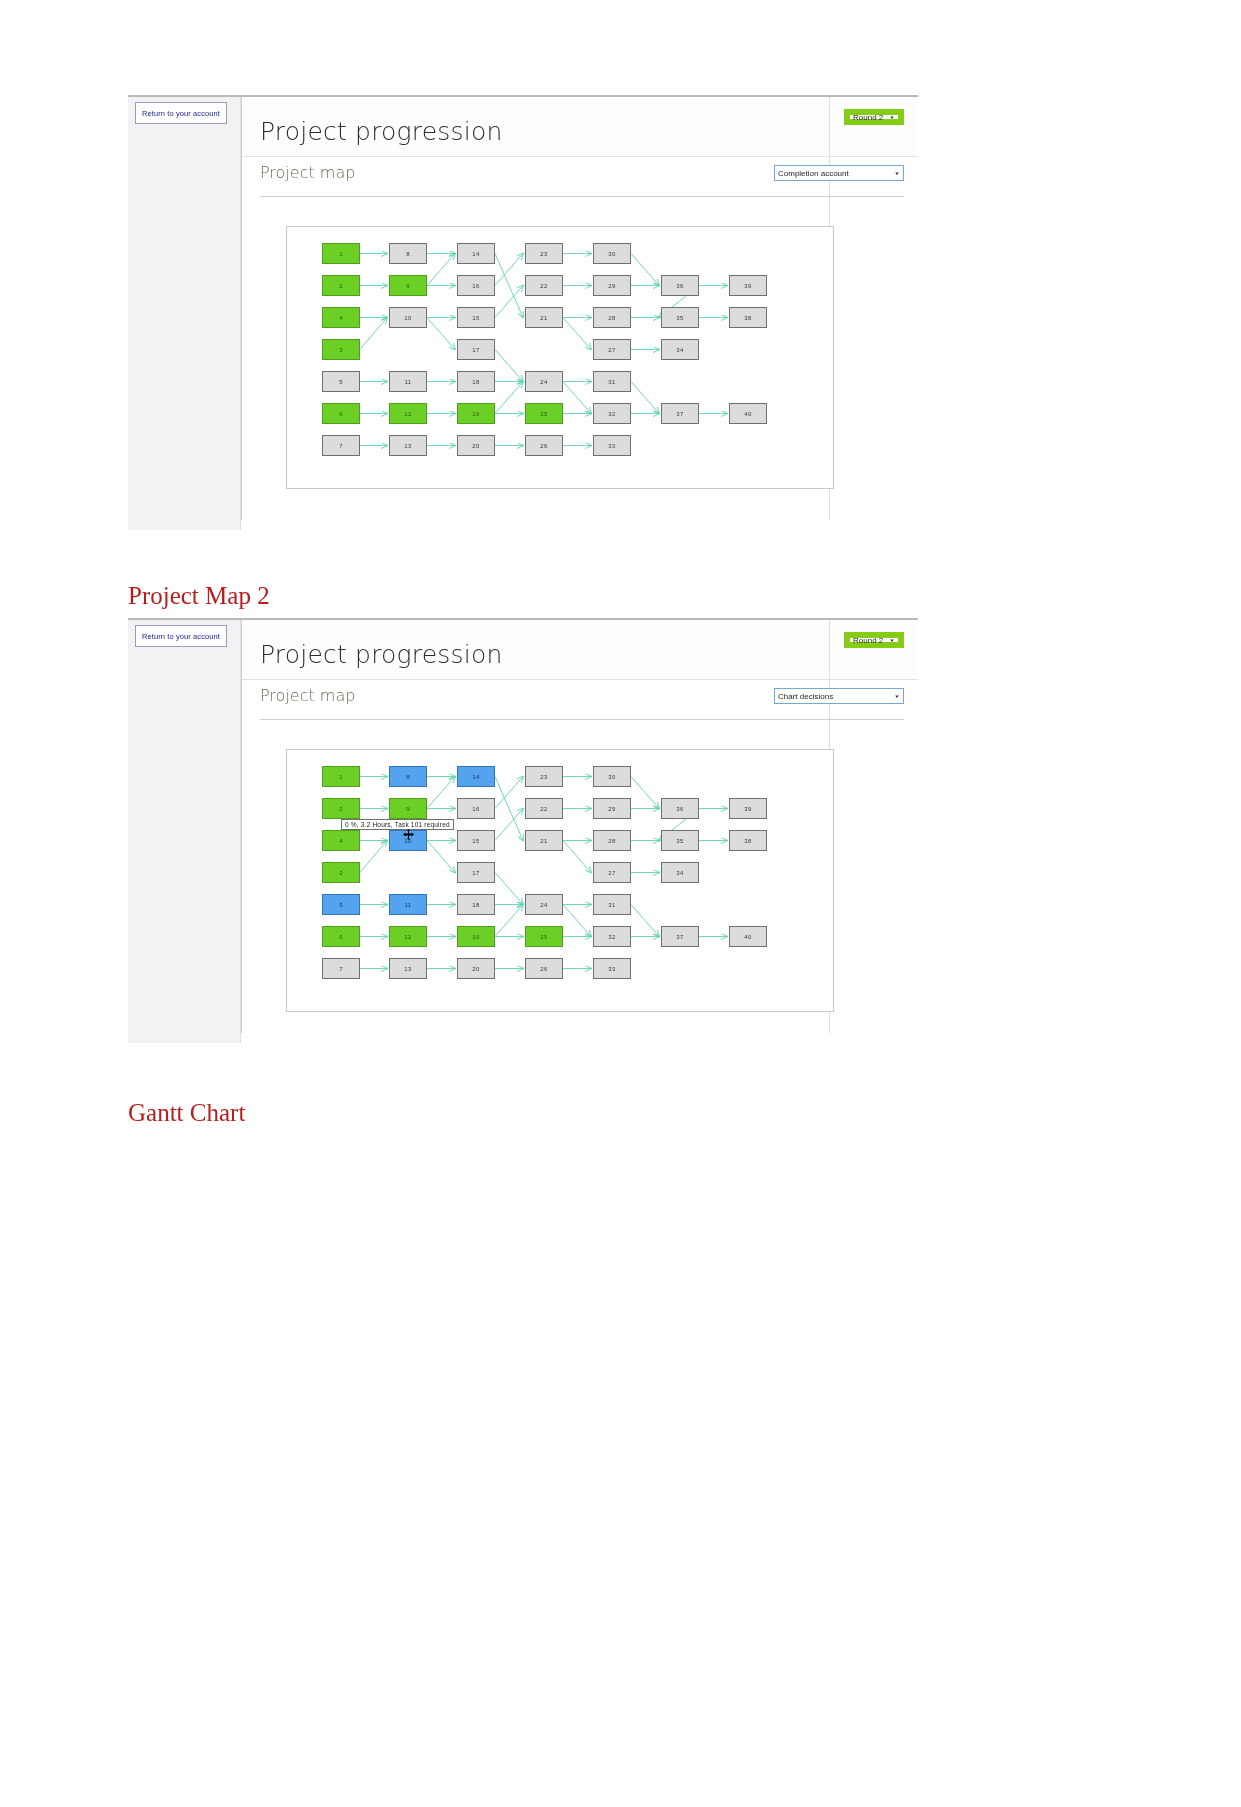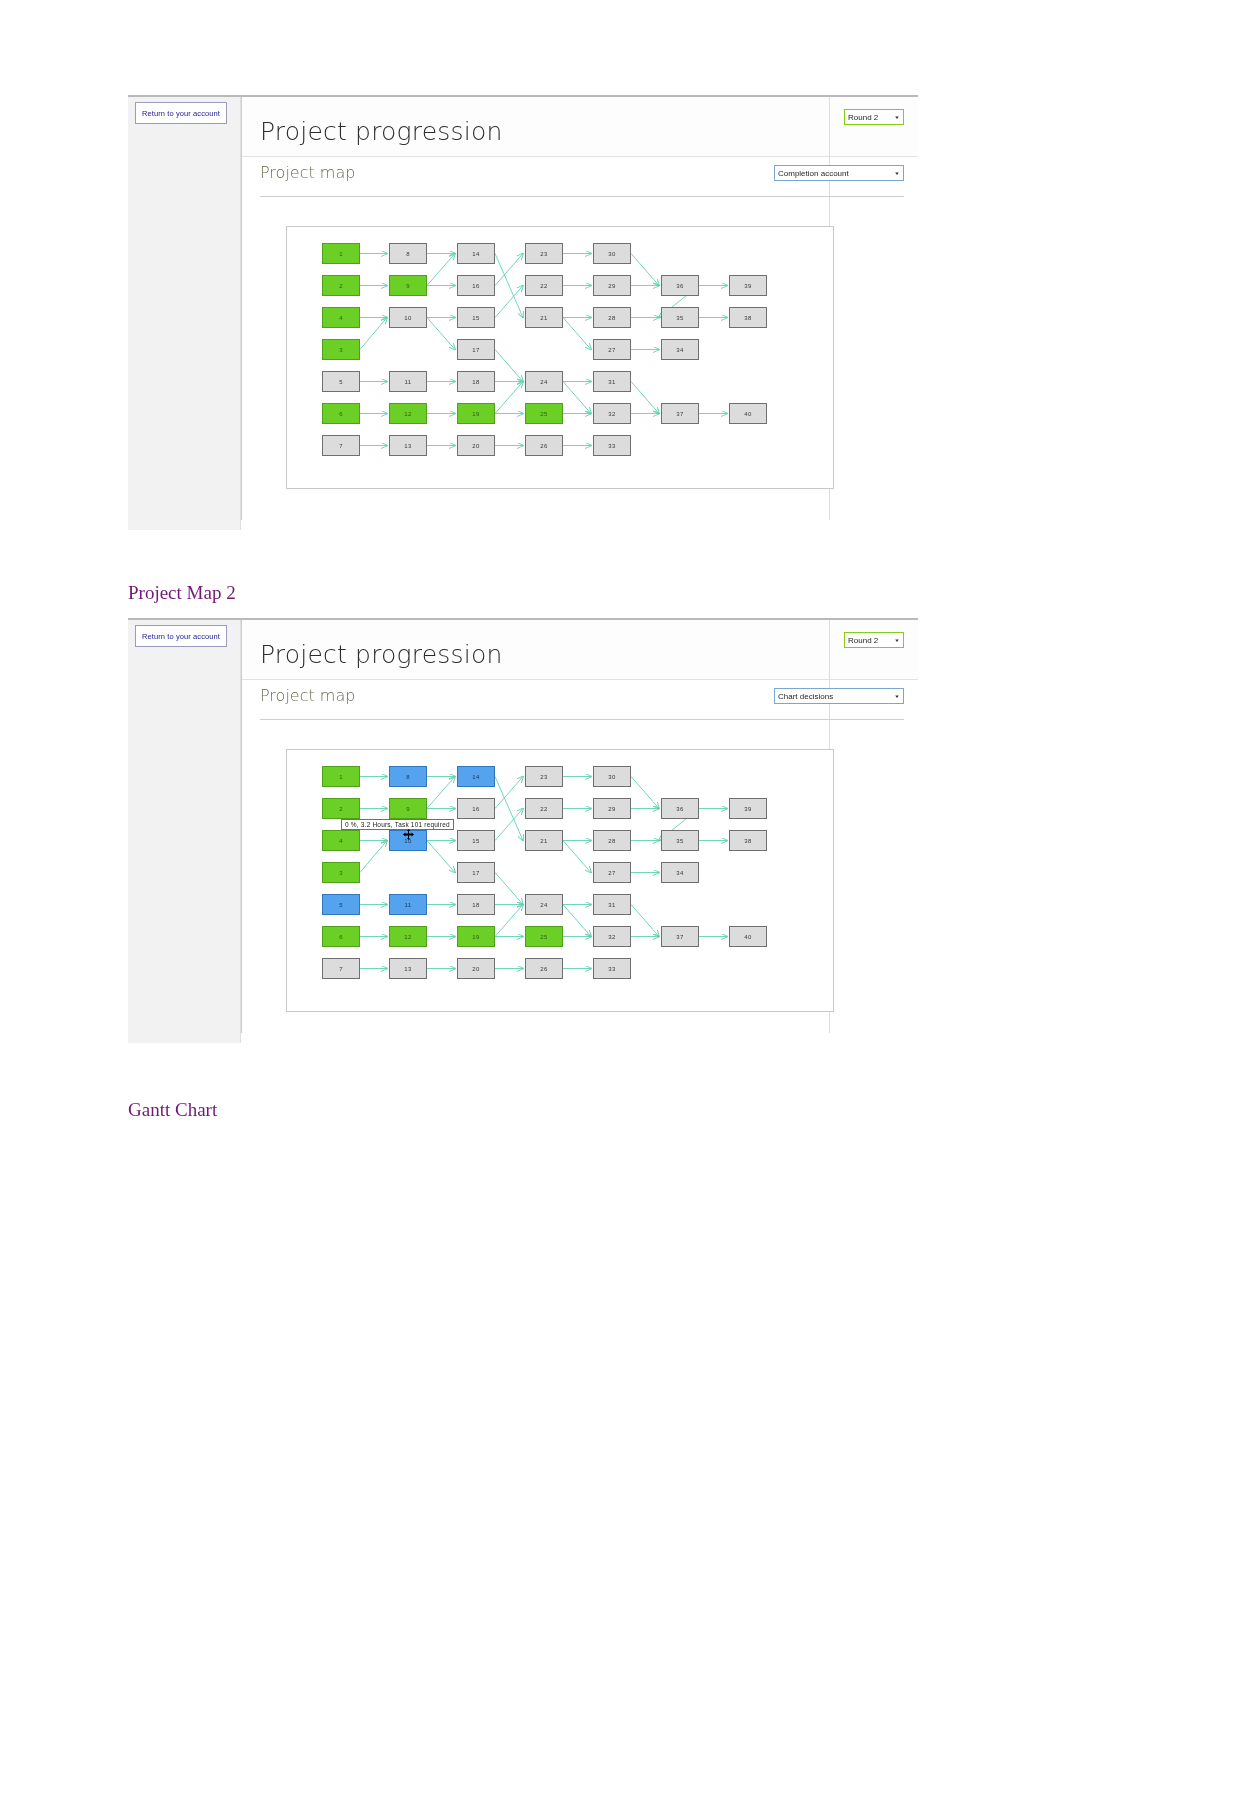--- a/index.html
+++ b/index.html
@@ -69,21 +69,21 @@
     color:#2b2b2b;
     letter-spacing:0.2px;
     white-space:nowrap;
   }
 
   .round-select {
     position:absolute;
     right:14px; top:12px;
     width:60px; height:16px;
     background:#ffffff;
-    border:1px solid #84cc16;
+    border:6px solid #84cc16;
     font-family:"Liberation Sans", sans-serif;
     font-size:8px;
     color:#1f1f1f;
     display:flex; align-items:center;
     padding:0 3px;
   }
   .round-select .lbl { flex:1; }
   .round-select .arr { font-size:6px; color:#333; transform:scaleY(0.75); }
 
   .section-row {
@@ -159,22 +159,22 @@
     position:absolute;
     width:11px; height:11px;
     z-index:45;
     pointer-events:none;
   }
 
   
   .caption {
     position:absolute;
     font-family:"Liberation Serif", serif;
-    font-size:19px;
-    color:#701a75;
+    font-size:25px;
+    color:#b91c1c;
   }
 
   
   .panel-cut {
     position:absolute; left:113px; right:0; bottom:0; height:10px;
     background:#ffffff;
   }
 </style>
 </head>
 <body>

